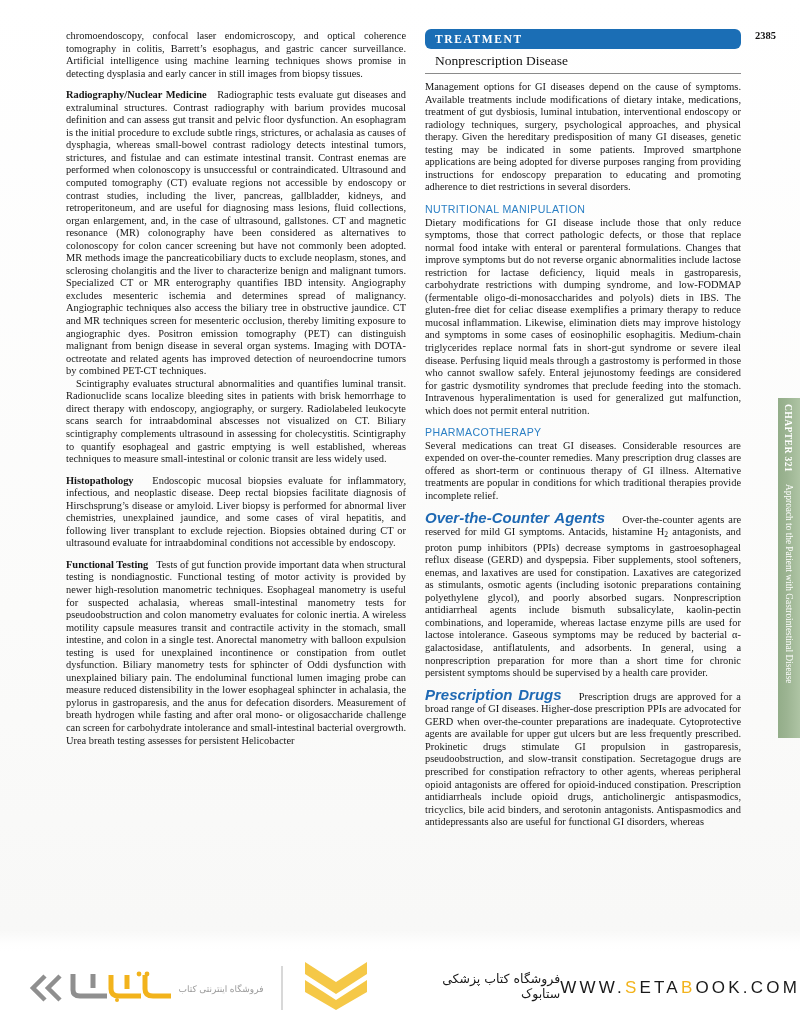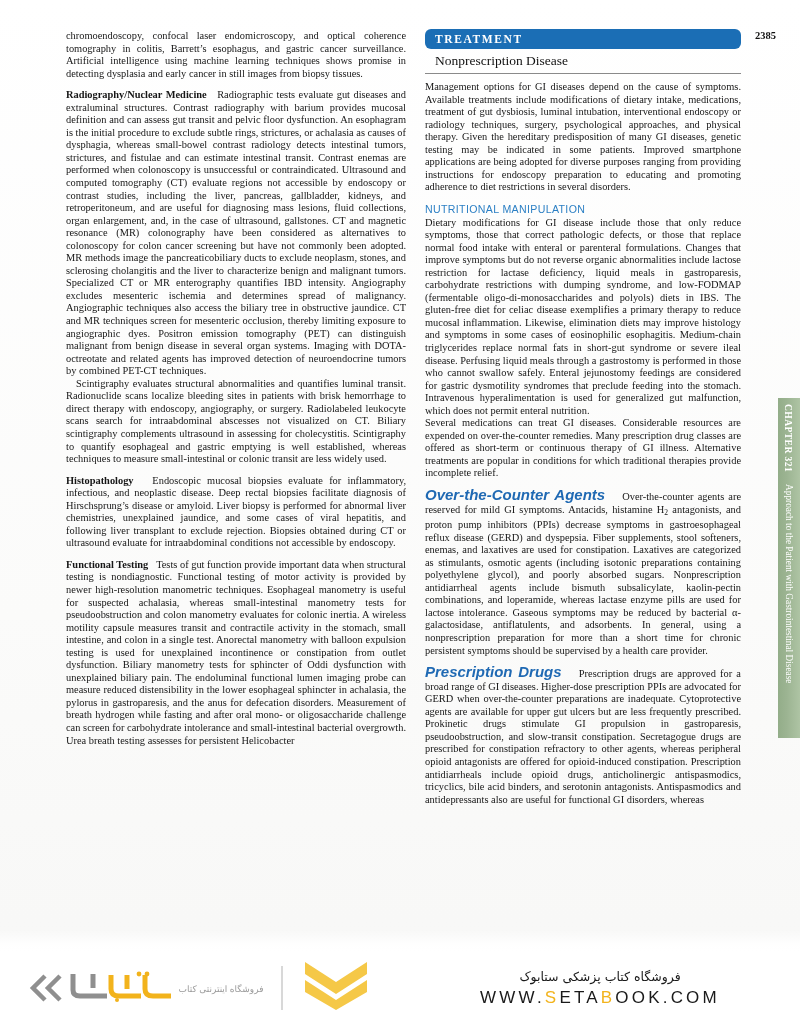--- a/index.html
+++ b/index.html
@@ -195,21 +195,21 @@
   }
   #divider-bar {
     width: 2px;
     height: 44px;
     background: #d8d8d8;
     margin: 0 8px;
   }
   #footer-right {
     flex: 1;
     display: flex;
-    flex-direction: column;
+    flex-direction: row;
     align-items: center;
     justify-content: center;
   }
   #footer-fa {
     font-family: "DejaVu Sans", sans-serif;
     font-size: 12.5px;
     color: #1a1a1a;
     direction: rtl;
     margin-bottom: 4px;
   }
@@ -275,20 +275,21 @@
 
       <p>
         <span>Management options for GI diseases depend on the cause of symptoms. Available treatments include modifications of dietary intake, medications, treatment of gut dysbiosis, luminal intubation, interventional endoscopy or radiology techniques, surgery, psychological approaches, and physical therapy. Given the hereditary predisposition of many GI diseases, genetic testing may be indicated in some patients. Improved smartphone applications are being adopted for diverse purposes ranging from providing instructions for endoscopy preparation to educating and promoting adherence to diet restrictions in several disorders.</span>
       </p>
 
       <div class="sec-head">NUTRITIONAL MANIPULATION</div>
       <p>
         <span>Dietary modifications for GI disease include those that only reduce symptoms, those that correct pathologic defects, or those that replace normal food intake with enteral or parenteral formulations. Changes that improve symptoms but do not reverse organic abnormalities include lactose restriction for lactase deficiency, liquid meals in gastroparesis, carbohydrate restrictions with dumping syndrome, and low-FODMAP (fermentable oligo-di-monosaccharides and polyols) diets in IBS. The gluten-free diet for celiac disease exemplifies a primary therapy to reduce mucosal inflammation. Likewise, elimination diets may improve histology and symptoms in some cases of eosinophilic esophagitis. Medium-chain triglycerides replace normal fats in short-gut syndrome or severe ileal disease. Perfusing liquid meals through a gastrostomy is performed in those who cannot swallow safely. Enteral jejunostomy feedings are considered for gastric dysmotility syndromes that preclude feeding into the stomach. Intravenous hyperalimentation is used for generalized gut malfunction, which does not permit enteral nutrition.</span>
       </p>
 
+      <div class="sec-head">PHARMACOTHERAPY</div>
       <p>
         <span>Several medications can treat GI diseases. Considerable resources are expended on over-the-counter remedies. Many prescription drug classes are offered as short-term or continuous therapy of GI illness. Alternative treatments are popular in conditions for which traditional therapies provide incomplete relief.</span>
       </p>
 
       <p class="spaced">
         <span class="sub-head">Over-the-Counter Agents</span><span>Over-the-counter agents are reserved for mild GI symptoms. Antacids, histamine H</span><sub>2</sub><span> antagonists, and proton pump inhibitors (PPIs) decrease symptoms in gastroesophageal reflux disease (GERD) and dyspepsia. Fiber supplements, stool softeners, enemas, and laxatives are used for constipation. Laxatives are categorized as stimulants, osmotic agents (including isotonic preparations containing polyethylene glycol), and poorly absorbed sugars. Nonprescription antidiarrheal agents include bismuth subsalicylate, kaolin-pectin combinations, and loperamide, whereas lactase enzyme pills are used for lactose intolerance. Gaseous symptoms may be reduced by bacterial α-galactosidase, antiflatulents, and adsorbents. In general, using a nonprescription preparation for more than a short time for chronic persistent symptoms should be supervised by a health care provider.</span>
       </p>
 
       <p class="spaced">
         <span class="sub-head">Prescription Drugs</span><span>Prescription drugs are approved for a broad range of GI diseases. Higher-dose prescription PPIs are advocated for GERD when over-the-counter preparations are inadequate. Cytoprotective agents are available for upper gut ulcers but are less frequently prescribed. Prokinetic drugs stimulate GI propulsion in gastroparesis, pseudoobstruction, and slow-transit constipation. Secretagogue drugs are prescribed for constipation refractory to other agents, whereas peripheral opioid antagonists are offered for opioid-induced constipation. Prescription antidiarrheals include opioid drugs, anticholinergic antispasmodics, tricyclics, bile acid binders, and serotonin antagonists. Antispasmodics and antidepressants also are useful for functional GI disorders, whereas</span>

